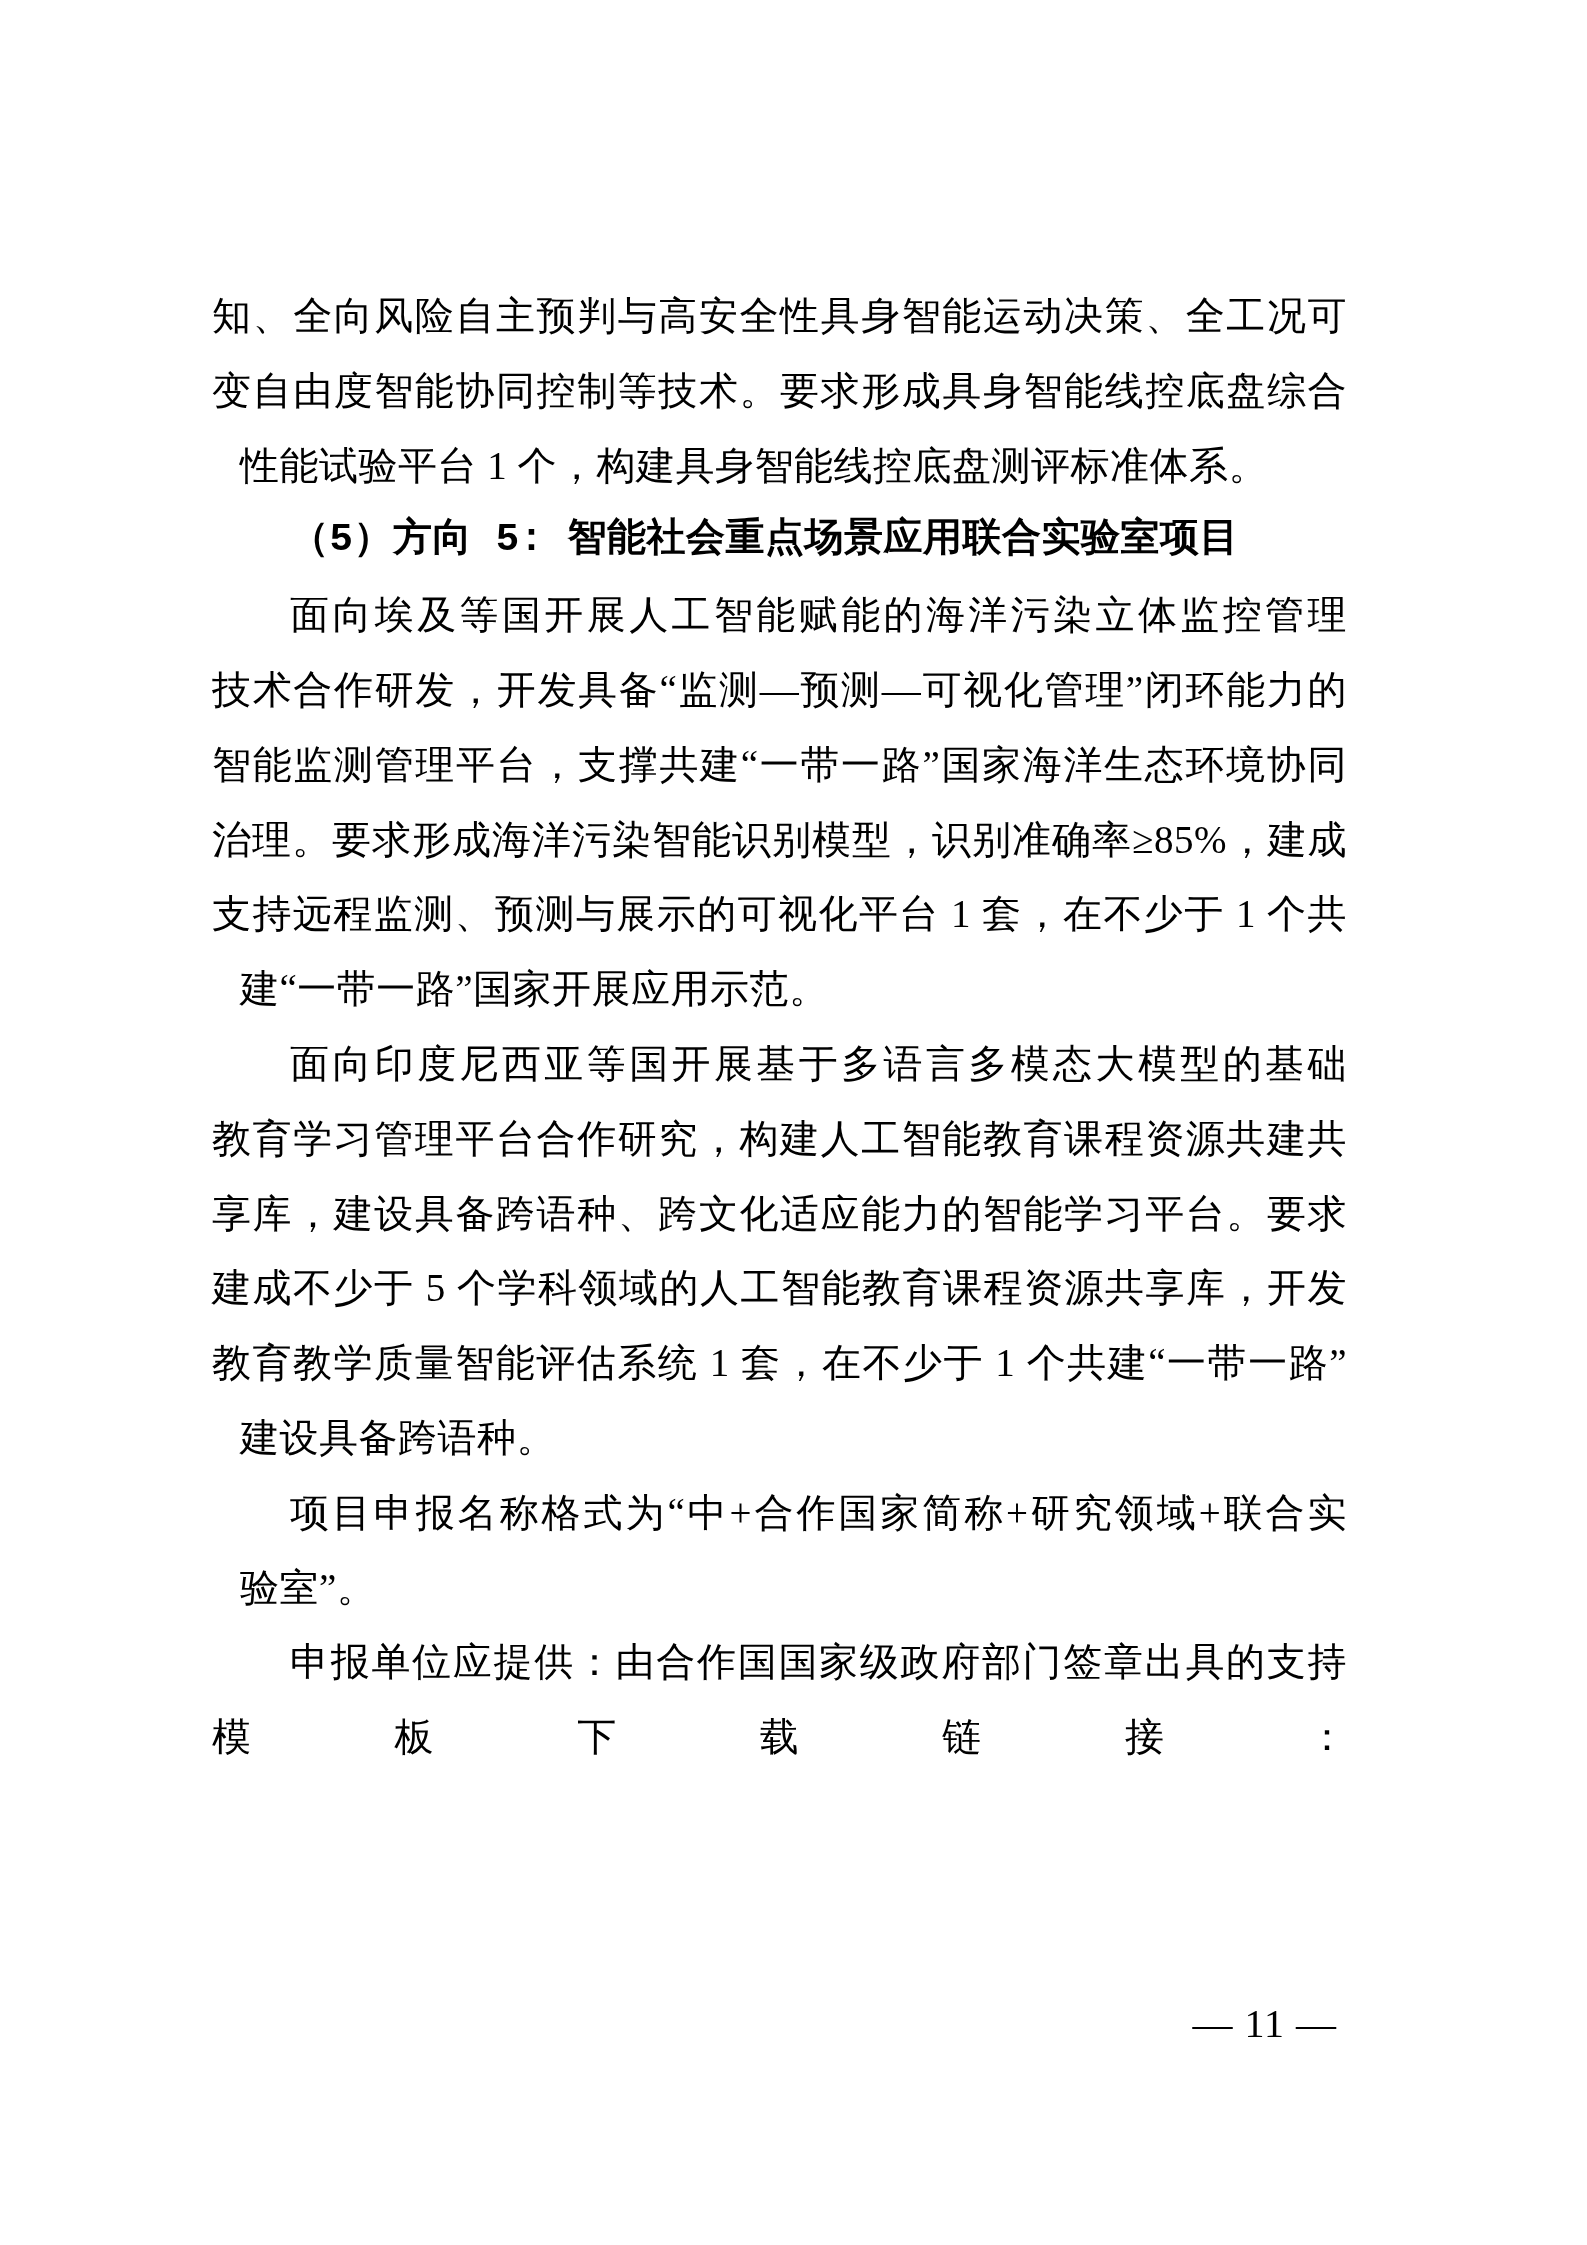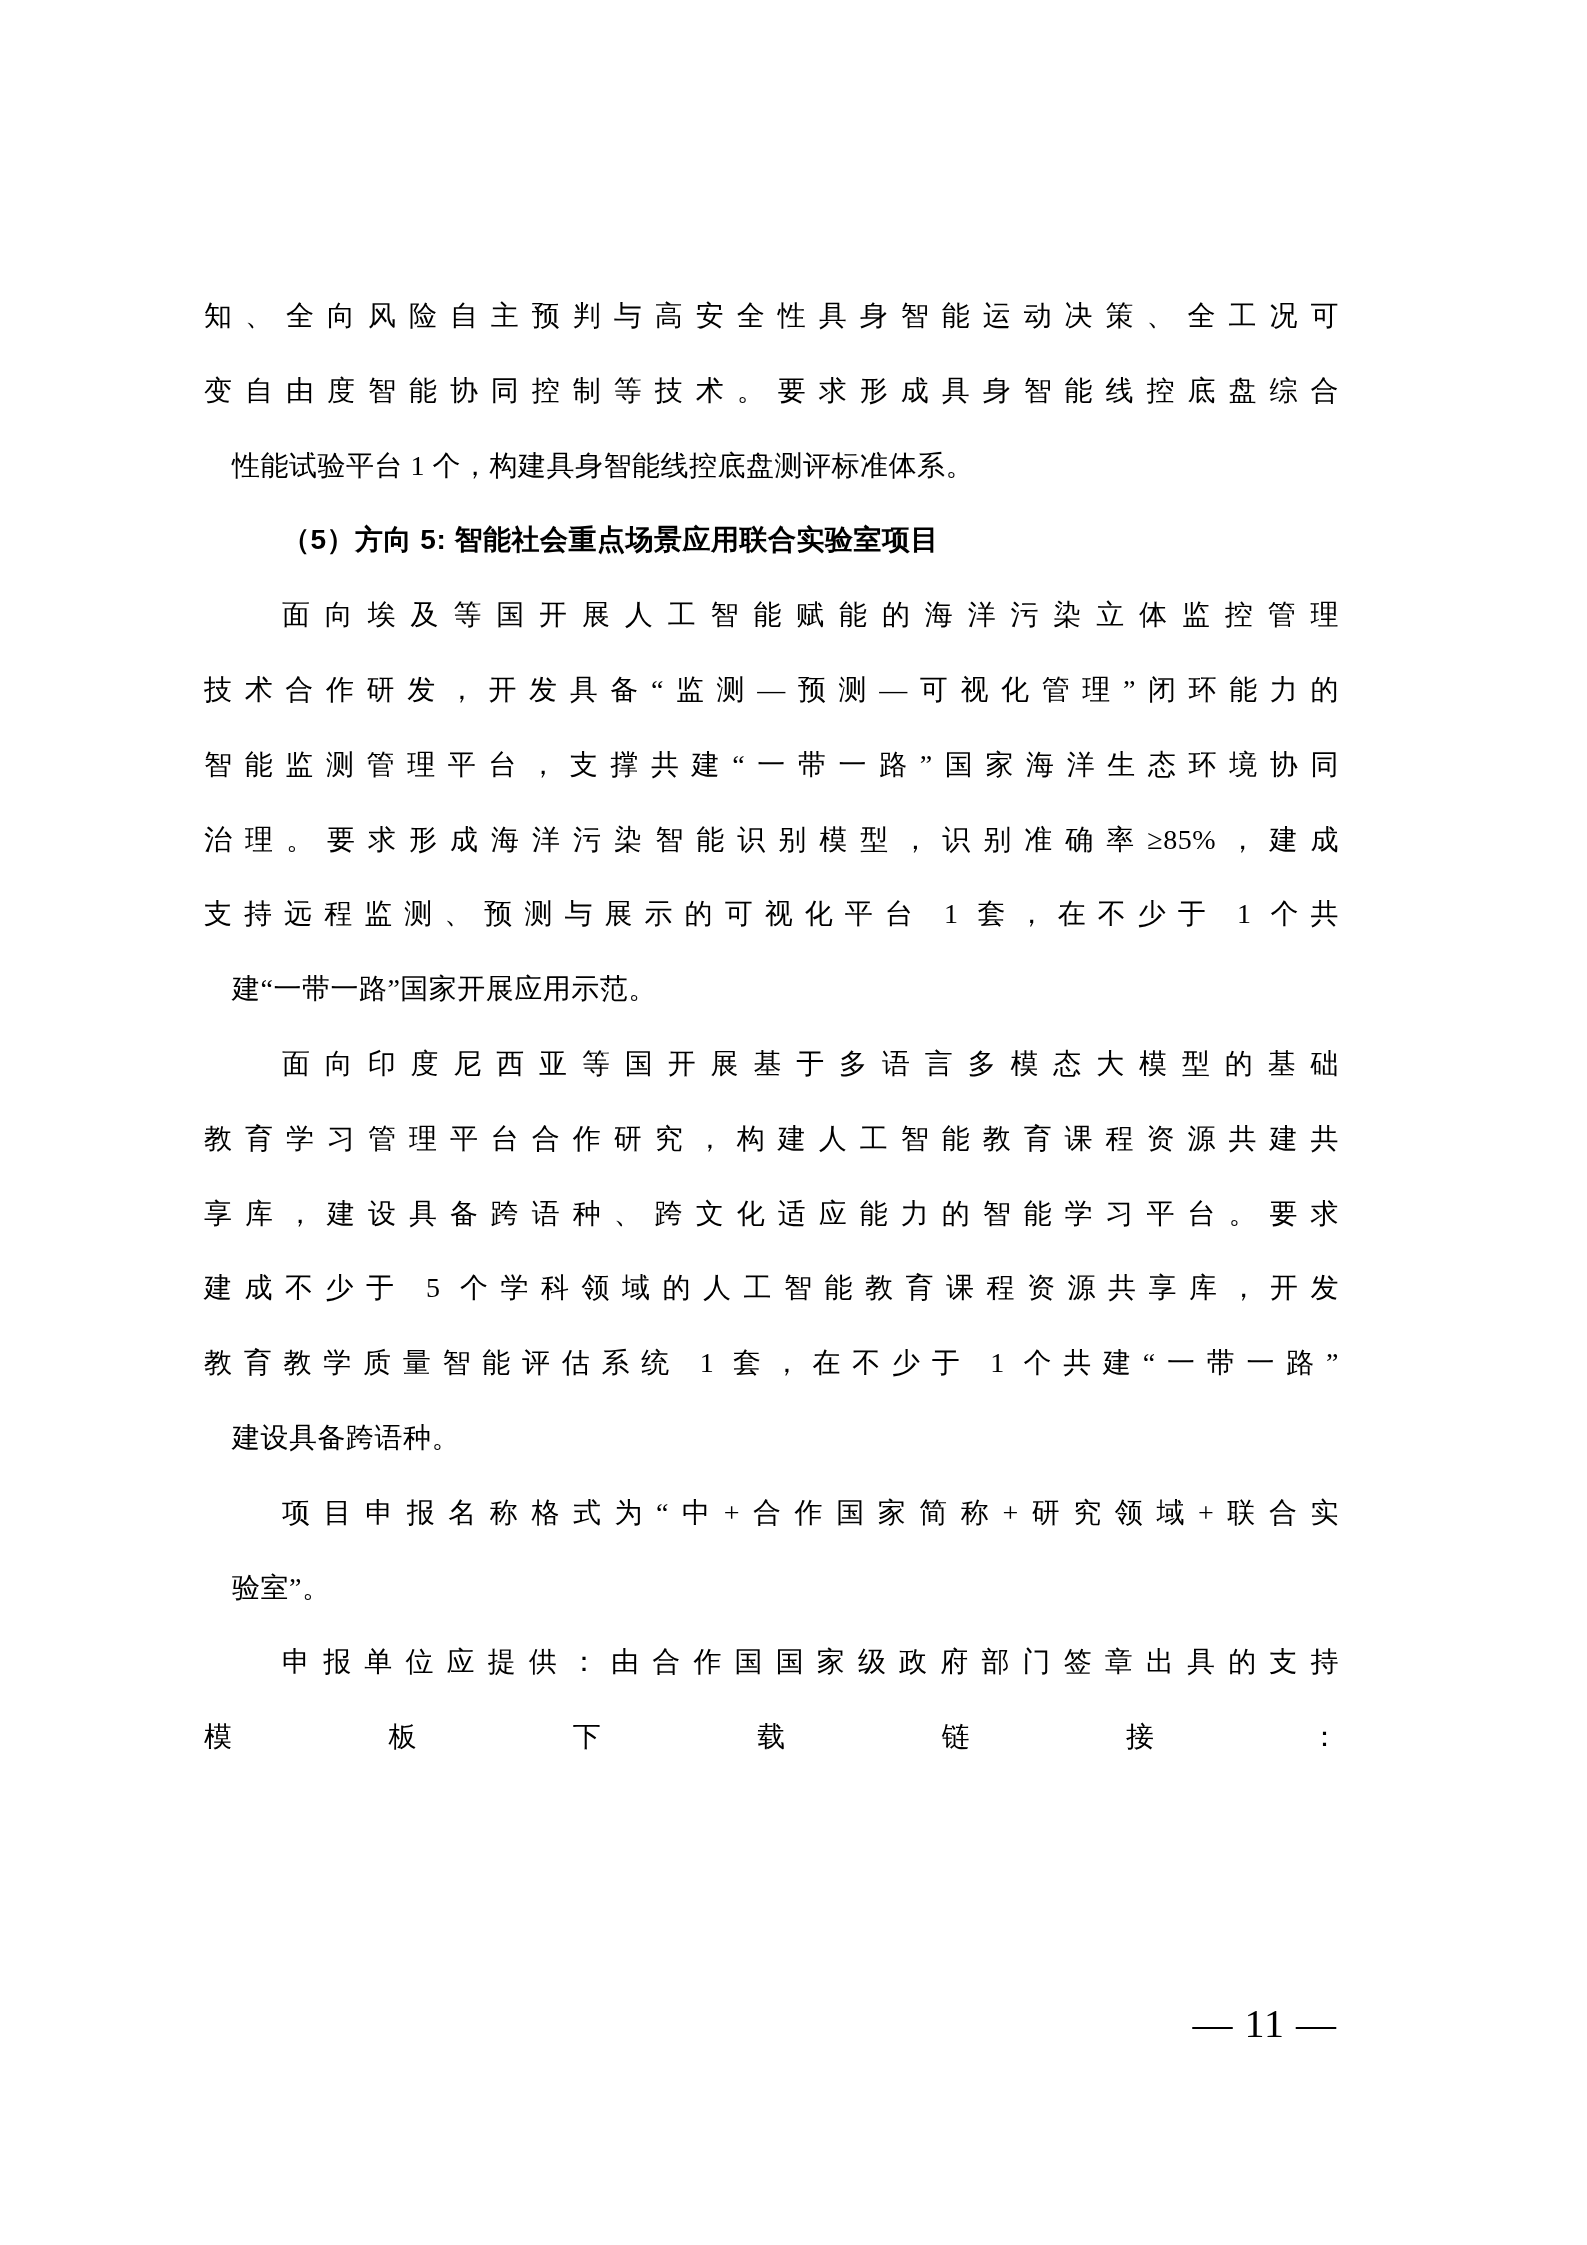--- a/index.html
+++ b/index.html
@@ -7,24 +7,24 @@
     position: relative;
     width: 1587px;
     height: 2245px;
     background: #ffffff;
     color: #000000;
     font-family: "Liberation Serif", serif;
     overflow: hidden;
   }
   .text-block {
     position: absolute;
-    left: 204px;
+    left: 212px;
     top: 279px;
     width: 1135px;
-    font-size: 28px;
+    font-size: 39px;
     line-height: 74.8px;
     letter-spacing: 0.5px;
   }
   
   .ln {
     text-align: justify;
     text-align-last: justify;
     white-space: normal;
   }
   
@@ -33,21 +33,21 @@
     text-align-last: left;
     margin-left: 28px;
   }
   
   .ind { text-indent: 78px; }
   
   .hd {
     font-weight: bold;
     text-align-last: left;
     text-indent: 78px;
-    font-family: Liberation Sans, sans-serif;
+    font-family: Liberation Mono, monospace;
   }
   .footer {
     position: absolute;
     top: 2002px;
     right: 250px;
     font-size: 40px;
     line-height: 44px;
     letter-spacing: 1px;
   }
 </style>

